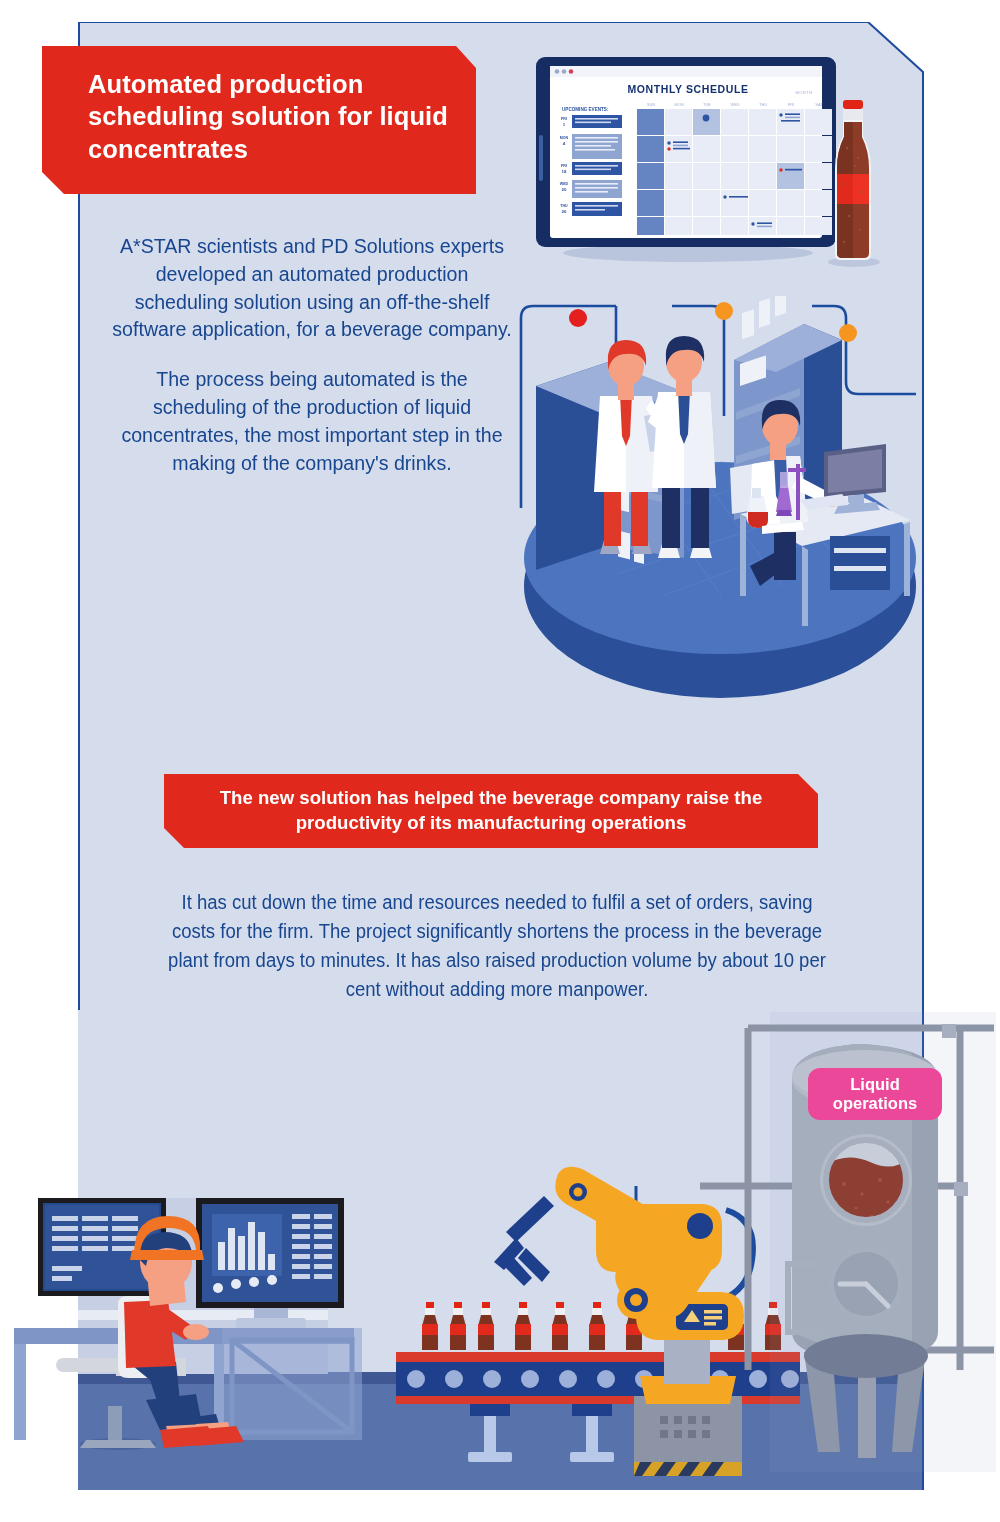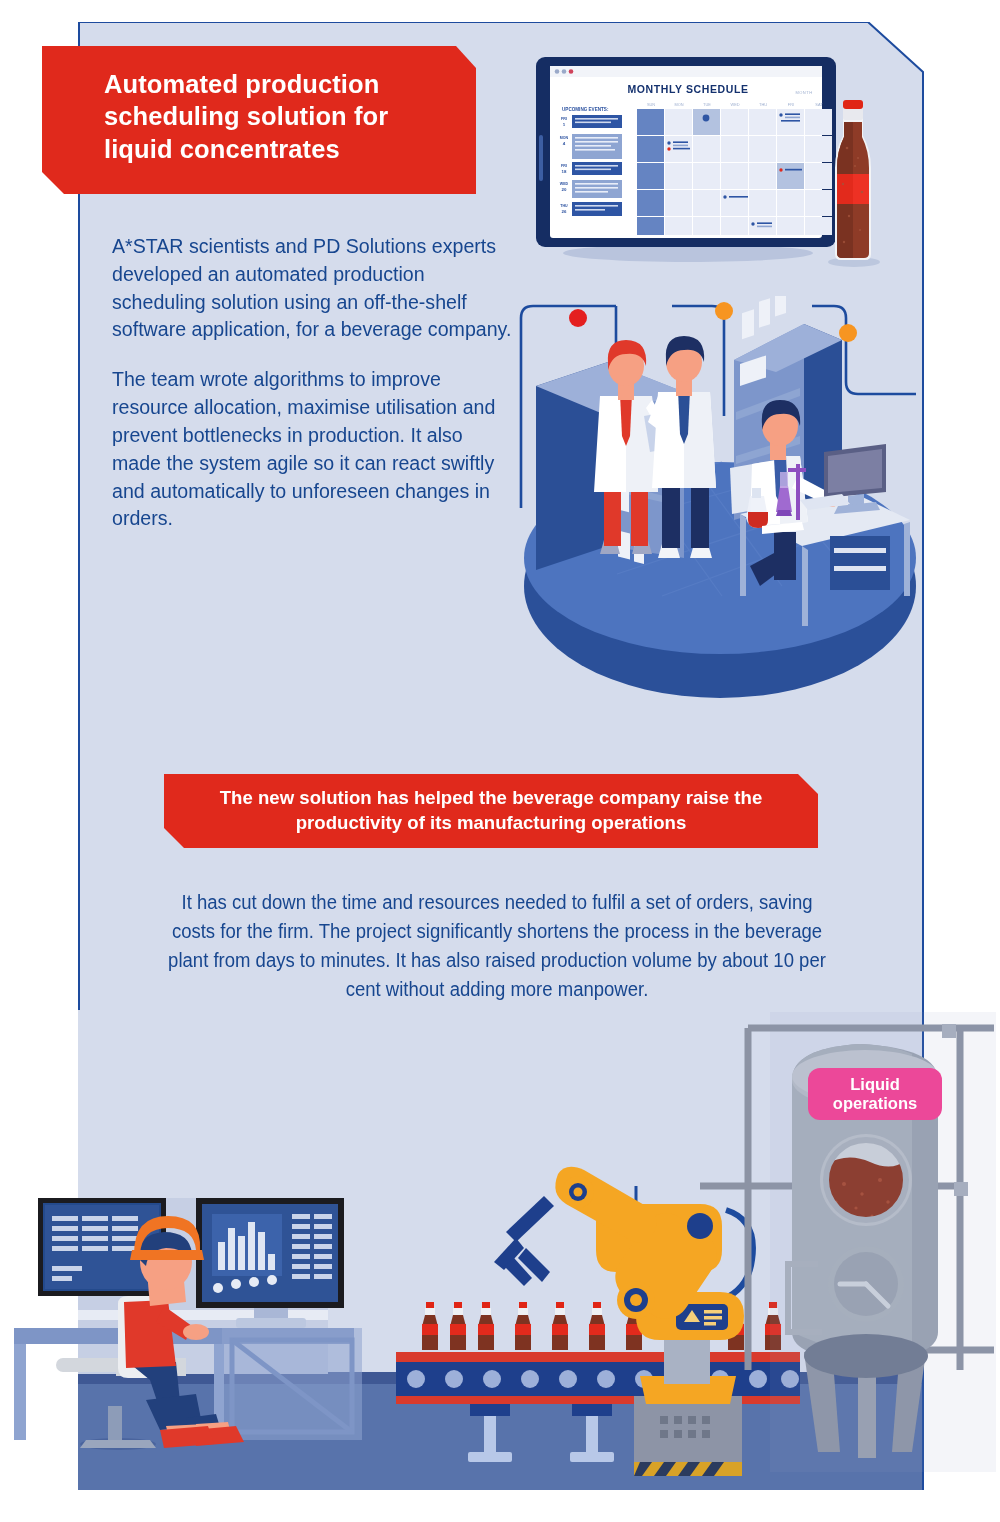--- a/index.html
+++ b/index.html
@@ -13,27 +13,27 @@
          clip-path:polygon(0 0, 790px 0, 844px 50px, 844px 1468px, 0 1468px);
          overflow:hidden;}
   #panel-edge{position:absolute;left:78px;top:22px;width:846px;height:1468px;
          pointer-events:none;}
   #panel-edge svg{display:block;}
 
   
   #title-ribbon{position:absolute;left:42px;top:46px;width:434px;height:148px;
         background:#e0291c;color:#fff;
         clip-path:polygon(0 0, 414px 0, 434px 22px, 434px 148px, 22px 148px, 0 126px);
-        box-sizing:border-box;padding:22px 26px 0 62px;}
+        box-sizing:border-box;padding:22px 26px 0 46px;}
   #title-ribbon .ttl{font-size:25.5px;font-weight:bold;line-height:1.27;letter-spacing:.1px;}
 
   
   #intro{position:absolute;left:112px;top:233px;width:400px;color:#17468f;
          font-size:19.6px;line-height:1.42;}
-  #intro p{margin:0 0 22px 0;}
+  #intro p{margin:0 0 22px 0;text-align:center;}
 
   
   #callout{position:absolute;left:164px;top:774px;width:654px;height:74px;
         background:#e0291c;color:#fff;text-align:center;
         clip-path:polygon(0 0, 634px 0, 654px 20px, 654px 74px, 20px 74px, 0 54px);
         display:flex;align-items:center;justify-content:center;}
   #callout .ct{font-size:18.6px;font-weight:bold;line-height:1.32;padding:0 44px;}
 
   
   #results{position:absolute;left:152px;top:888px;width:690px;color:#17468f;
@@ -72,21 +72,21 @@
     <path d="M1,0 L790,0 L845,50 L845,1468" fill="none" stroke="#1d4b9e" stroke-width="2"></path>
   </svg>
 </div>
 
 <div id="title-ribbon">
   <div class="ttl">Automated production scheduling solution for liquid concentrates</div>
 </div>
 
 <div id="intro">
   <p>A*STAR scientists and PD Solutions experts developed an automated production scheduling solution using an off-the-shelf software application, for a beverage company.</p>
-  <p>The team wrote algorithms to improve resource allocation, maximise utilisation and prevent bottlenecks in production. It also made the system agile so it can react swiftly and automatically to unforeseen changes in orders.</p>
+  <p>The process being automated is the scheduling of the production of liquid concentrates, the most important step in the making of the company's drinks.</p>
 </div>
 
 <div id="tablet">
   <svg width="300" height="205" viewBox="0 0 300 205">
     <ellipse cx="152" cy="196" rx="125" ry="9" fill="#b9c4dd"></ellipse>
     <rect x="0" y="0" width="300" height="190" rx="9" fill="#152d63"></rect>
     <rect x="14" y="9" width="272" height="172" rx="3" fill="#ffffff"></rect>
     <rect x="14" y="9" width="272" height="11" fill="#f2f4f9"></rect>
     <circle cx="21" cy="14.5" r="2.3" fill="#9aa9c9"></circle>
     <circle cx="28" cy="14.5" r="2.3" fill="#9aa9c9"></circle>

